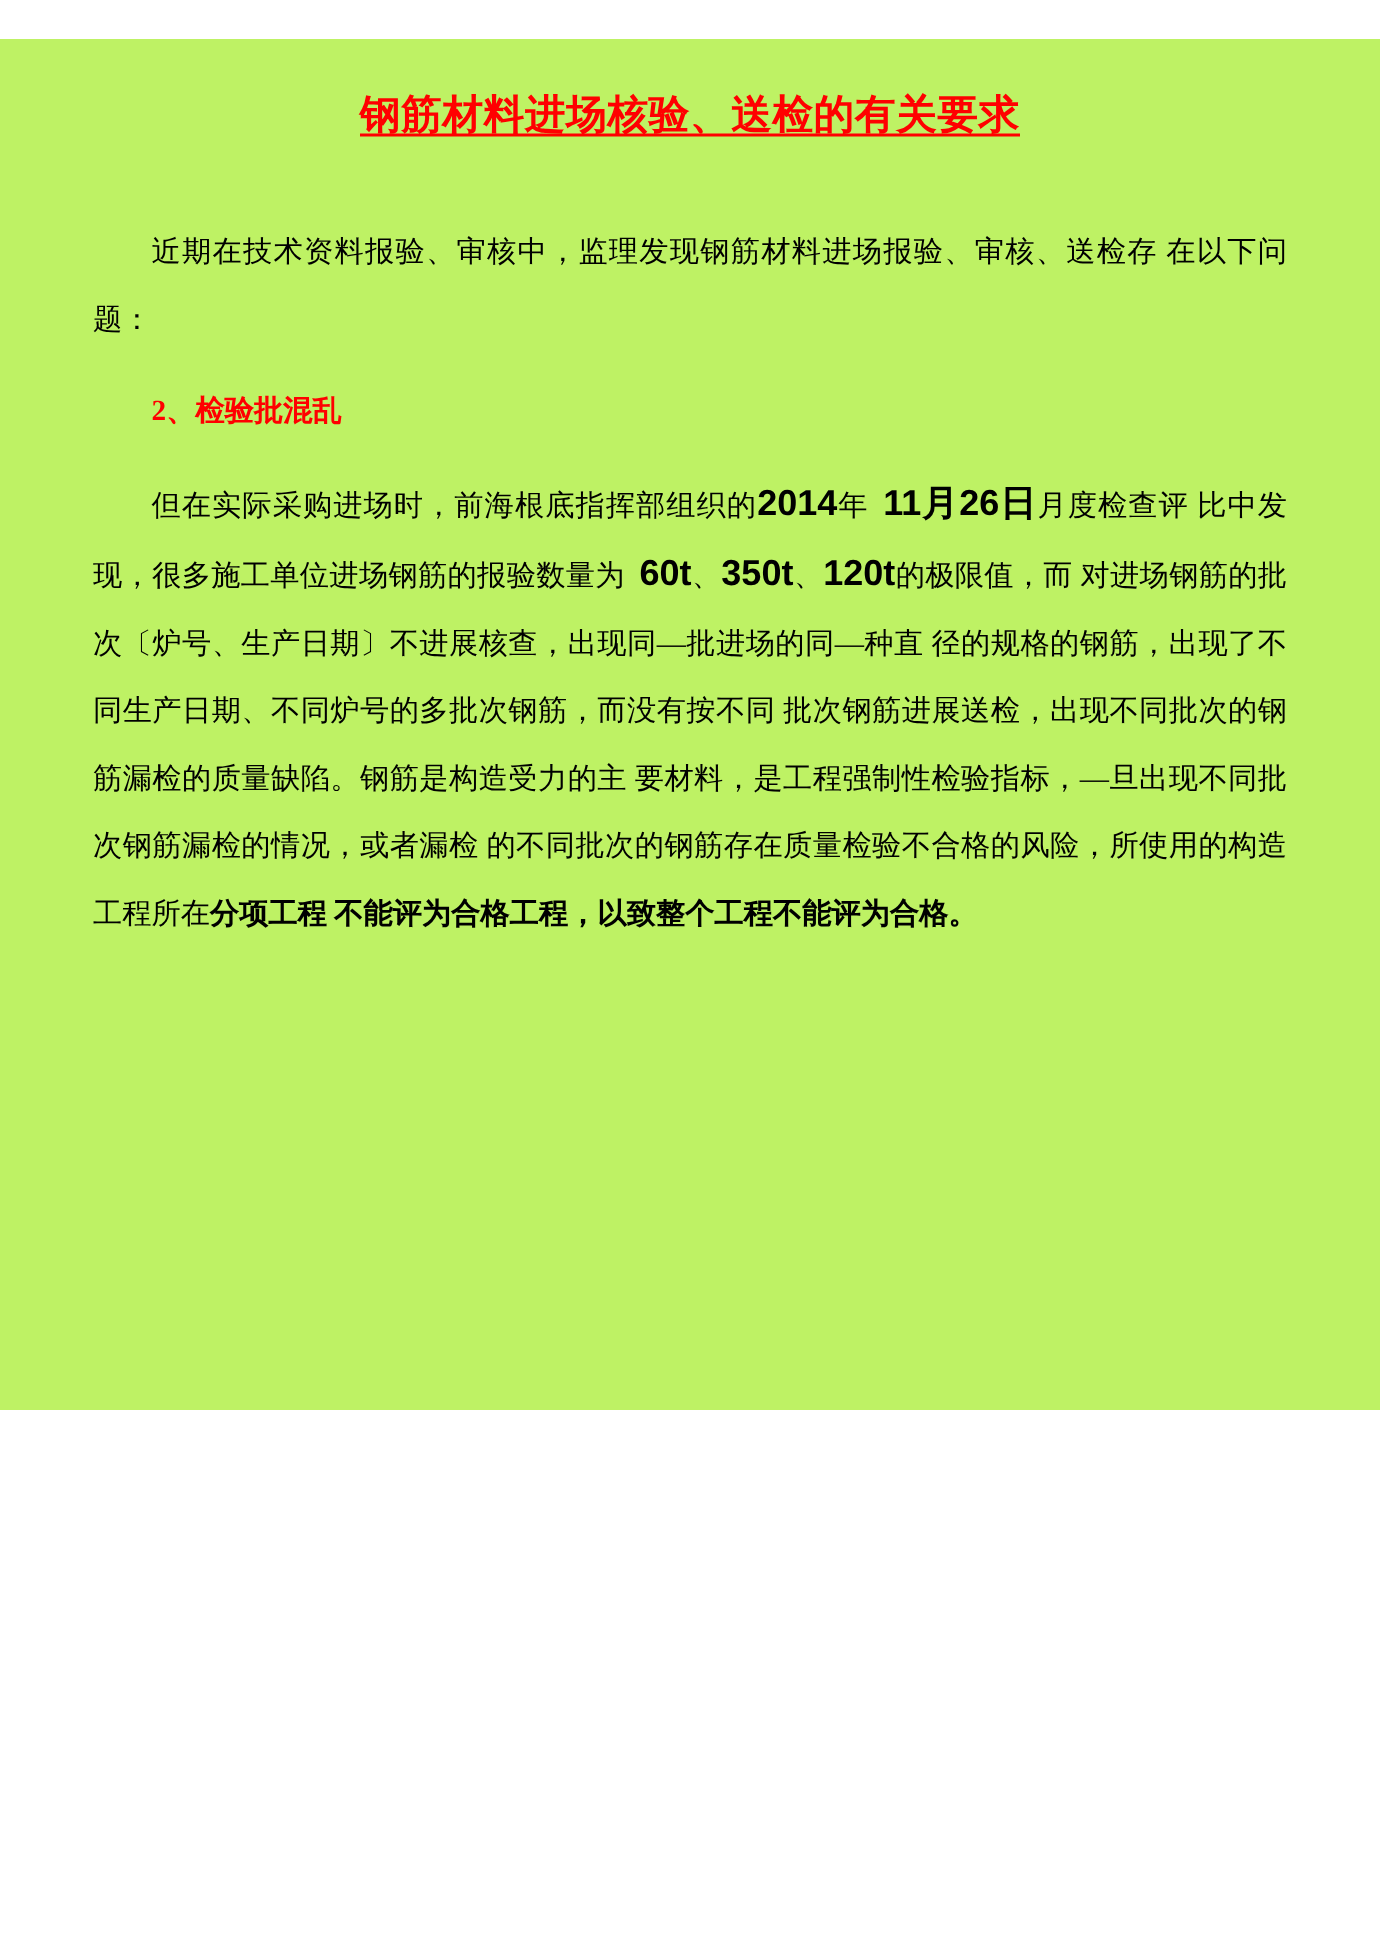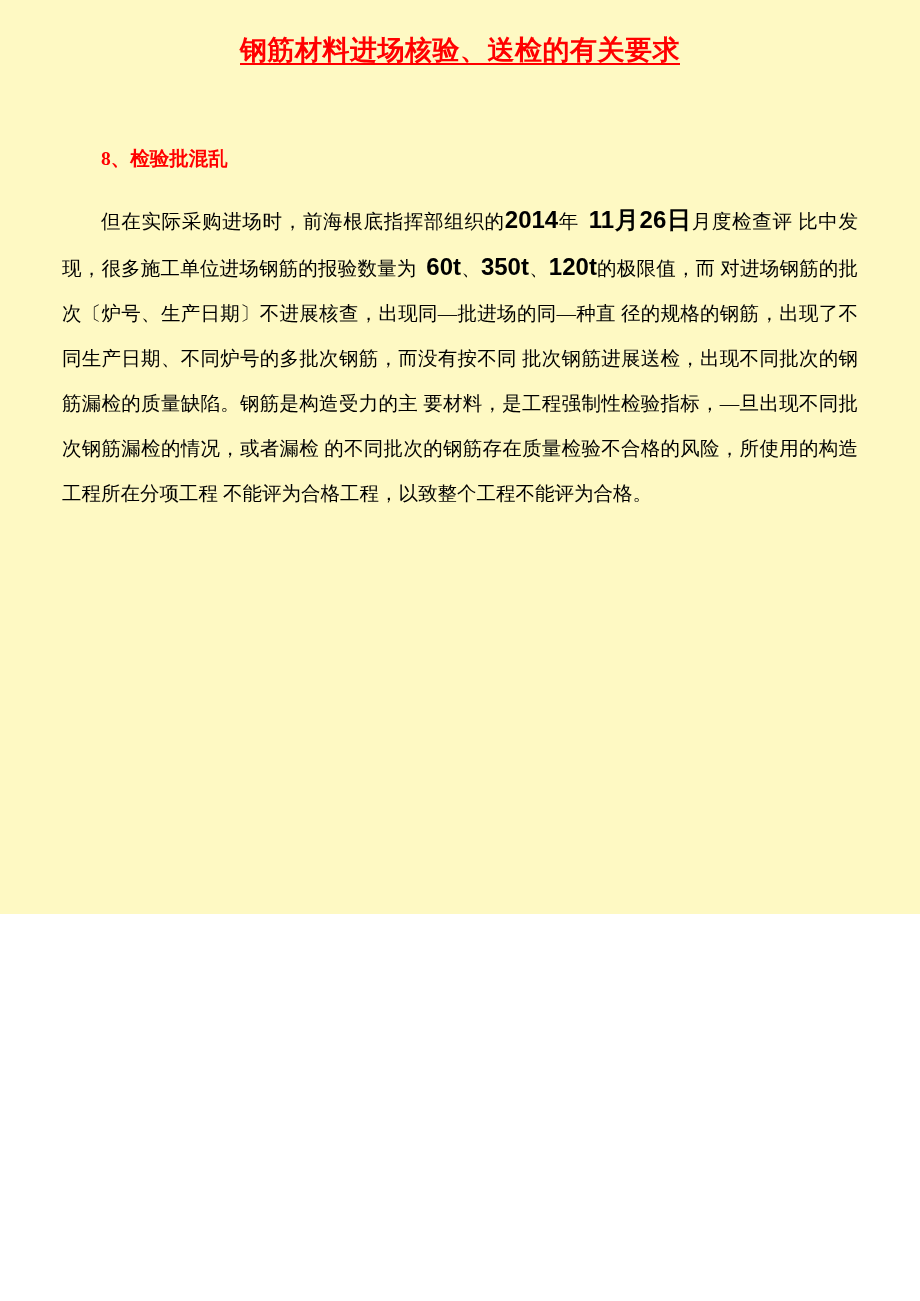--- a/index.html
+++ b/index.html
@@ -13,22 +13,23 @@
     font-family: "Liberation Serif", "DejaVu Serif", serif;
     color: #000000;
     -webkit-font-smoothing: antialiased;
   }
   .page {
     position: relative;
     width: 920px;
     height: 914px;
     box-sizing: border-box;
     padding: 0 62px;
-    background: #fef9c3;
+    background: #bef264;
     overflow: hidden;
+    margin-top: 26px;
   }
 
   
   .doc-title {
     margin: 0;
     padding-top: 32px;
     text-align: center;
     font-size: 27px;
     font-weight: bold;
     line-height: 1.35;
@@ -66,34 +67,35 @@
     font-weight: bold;
     color: #FF0000;
     text-indent: 2em;
   }
 
   
   .r-red       { color: #FF0000; }
   .r-red-u     { color: #FF0000; text-decoration: underline; text-underline-offset: 3px; }
   .r-red-bu    { color: #FF0000; font-weight: bold; text-decoration: underline; text-underline-offset: 3px; }
   .r-blk-u     { color: #000000; text-decoration: underline; text-underline-offset: 3px; }
-  .r-bold      { font-weight: normal; }
+  .r-bold      { font-weight: bold; }
   .r-num       { font-family: "Liberation Sans", "DejaVu Sans", sans-serif; font-weight: bold; font-size: 24px; }
   .sp { display: inline-block; width: 0.5em; }
 </style>
 </head>
 <body>
 
 <div class="page">
 
   <h1 class="doc-title">钢筋材料进场核验、送检的有关要求</h1>
 
   <div class="body-block">
 
+    <p class="para indent">近期在技术资料报验、审核中，监理发现钢筋材料进场报验、审核、送检存 在以下问题：</p>
 
-    <p class="sec-head">8、检验批混乱</p>
+    <p class="sec-head">2、检验批混乱</p>
 
 
     <p class="para indent gap-md"><span>但在实际采购进场时，前海根底指挥部组织的</span><span class="r-num">2014</span><span>年</span><span class="sp"></span><span class="r-num">11月26日</span><span>月度检查评 比中发现，很多施工单位进场钢筋的报验数量为</span><span class="sp"></span><span class="r-num">60t</span><span>、</span><span class="r-num">350t</span><span>、</span><span class="r-num">120t</span><span>的极限值，而 对进场钢筋的批次〔炉号、生产日期〕不进展核查，出现同—批进场的同—种直 径的规格的钢筋，出现了不同生产日期、不同炉号的多批次钢筋，而没有按不同 批次钢筋进展送检，出现不同批次的钢筋漏检的质量缺陷。钢筋是构造受力的主 要材料，是工程强制性检验指标，—旦出现不同批次钢筋漏检的情况，或者漏检 的不同批次的钢筋存在质量检验不合格的风险，所使用的构造工程所在</span><span class="r-bold">分项工程 不能评为合格工程，以致整个工程不能评为合格。</span></p>
 
 
   </div>
 </div>
 
 </body></html>

